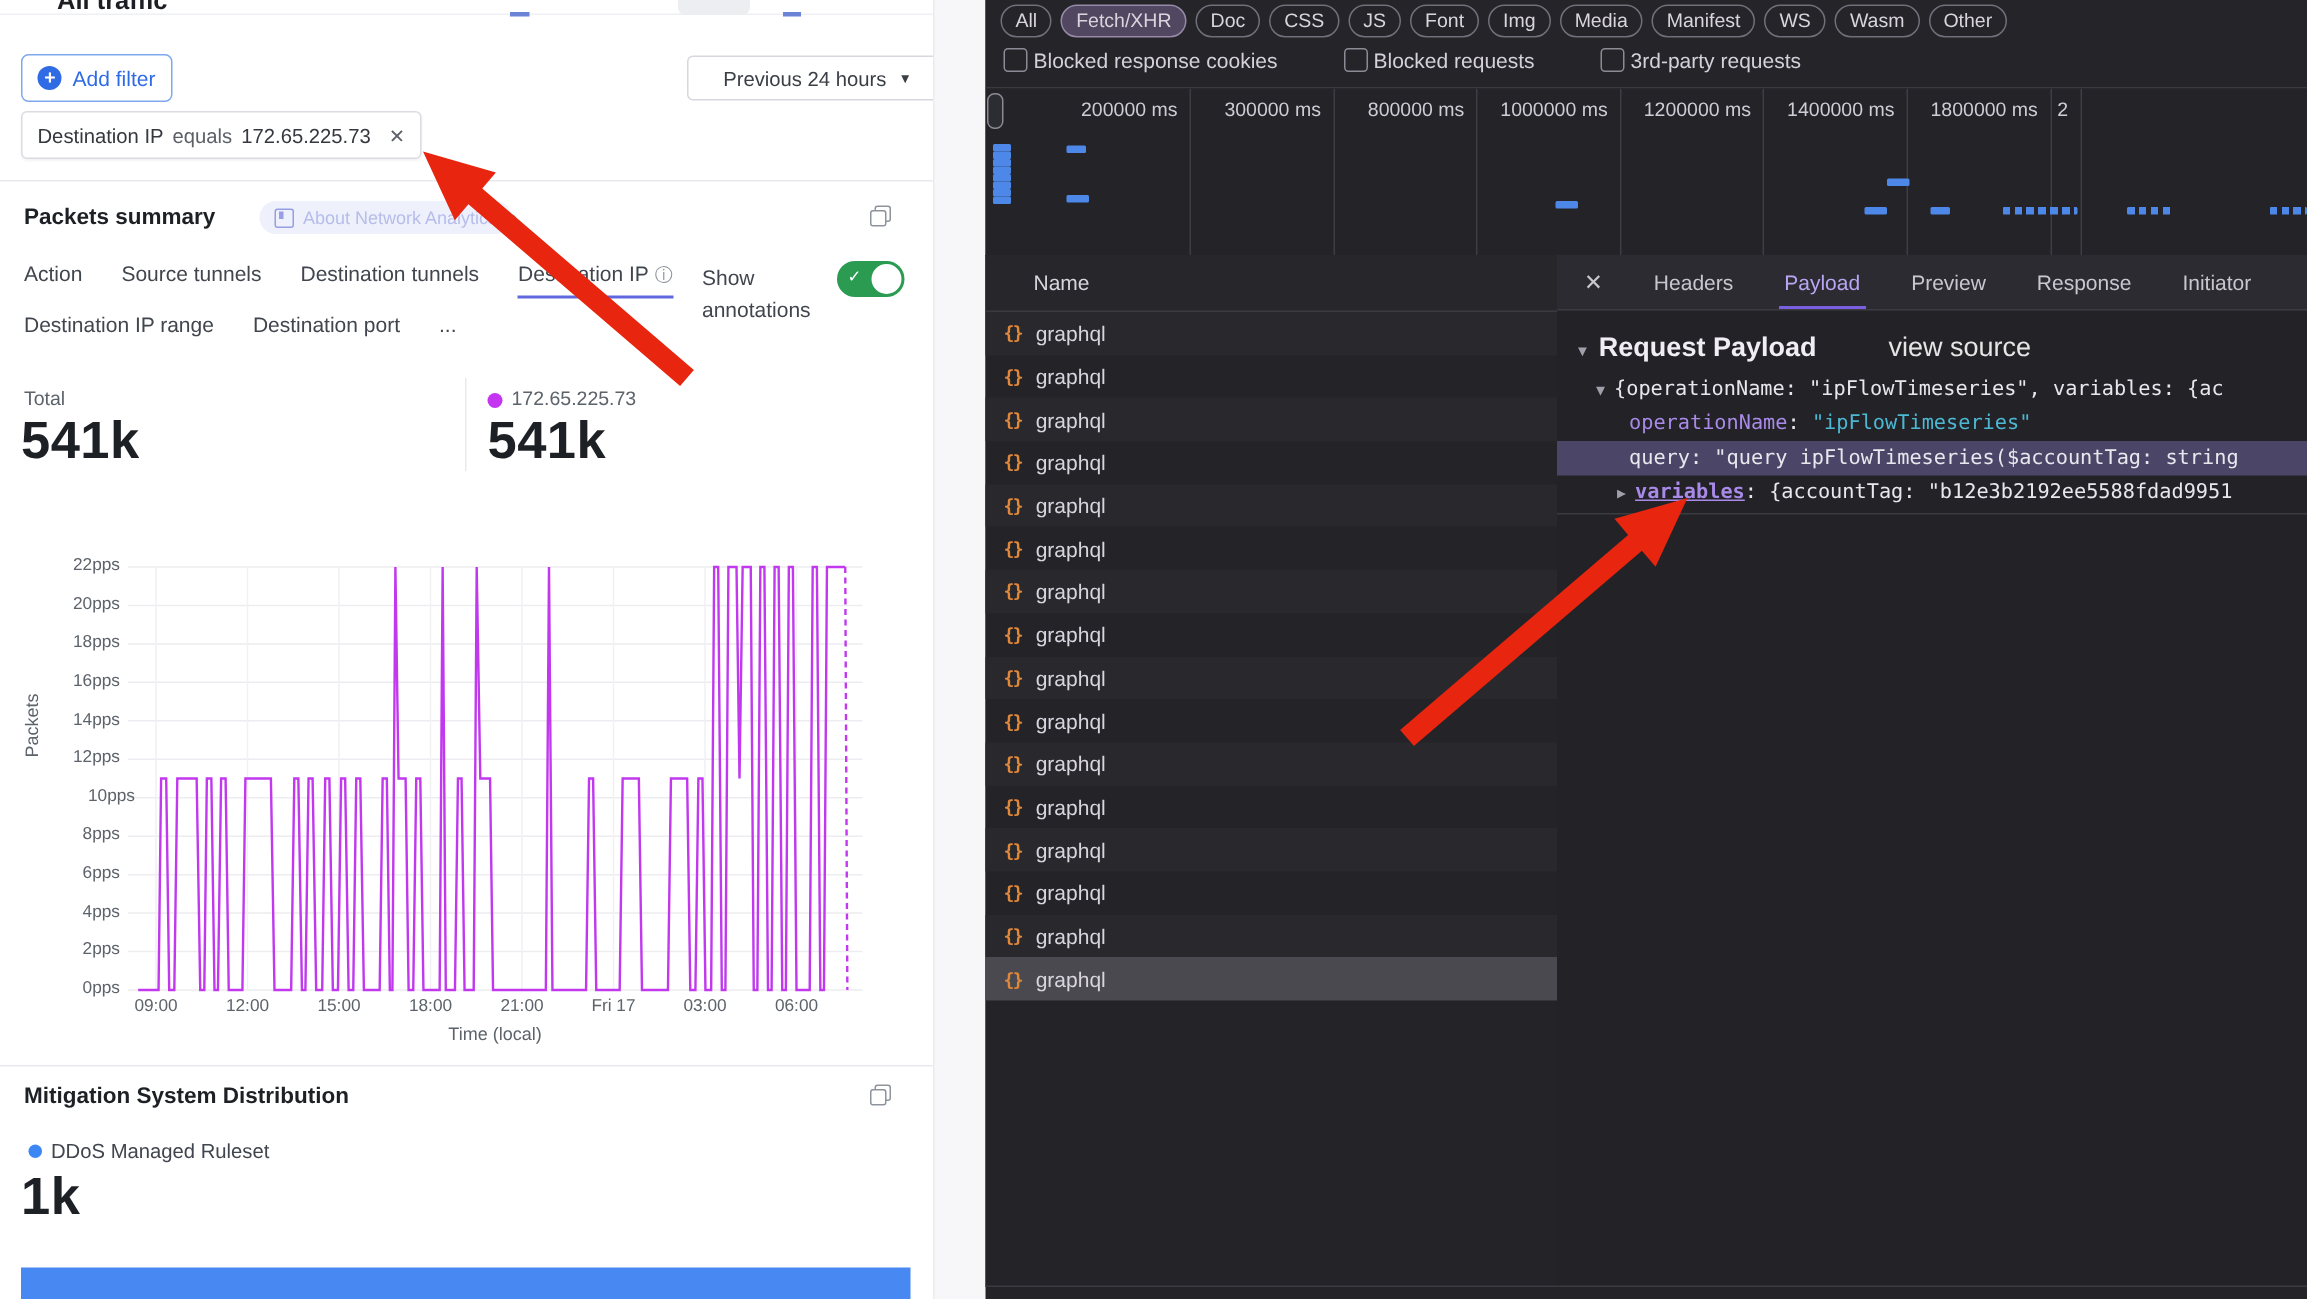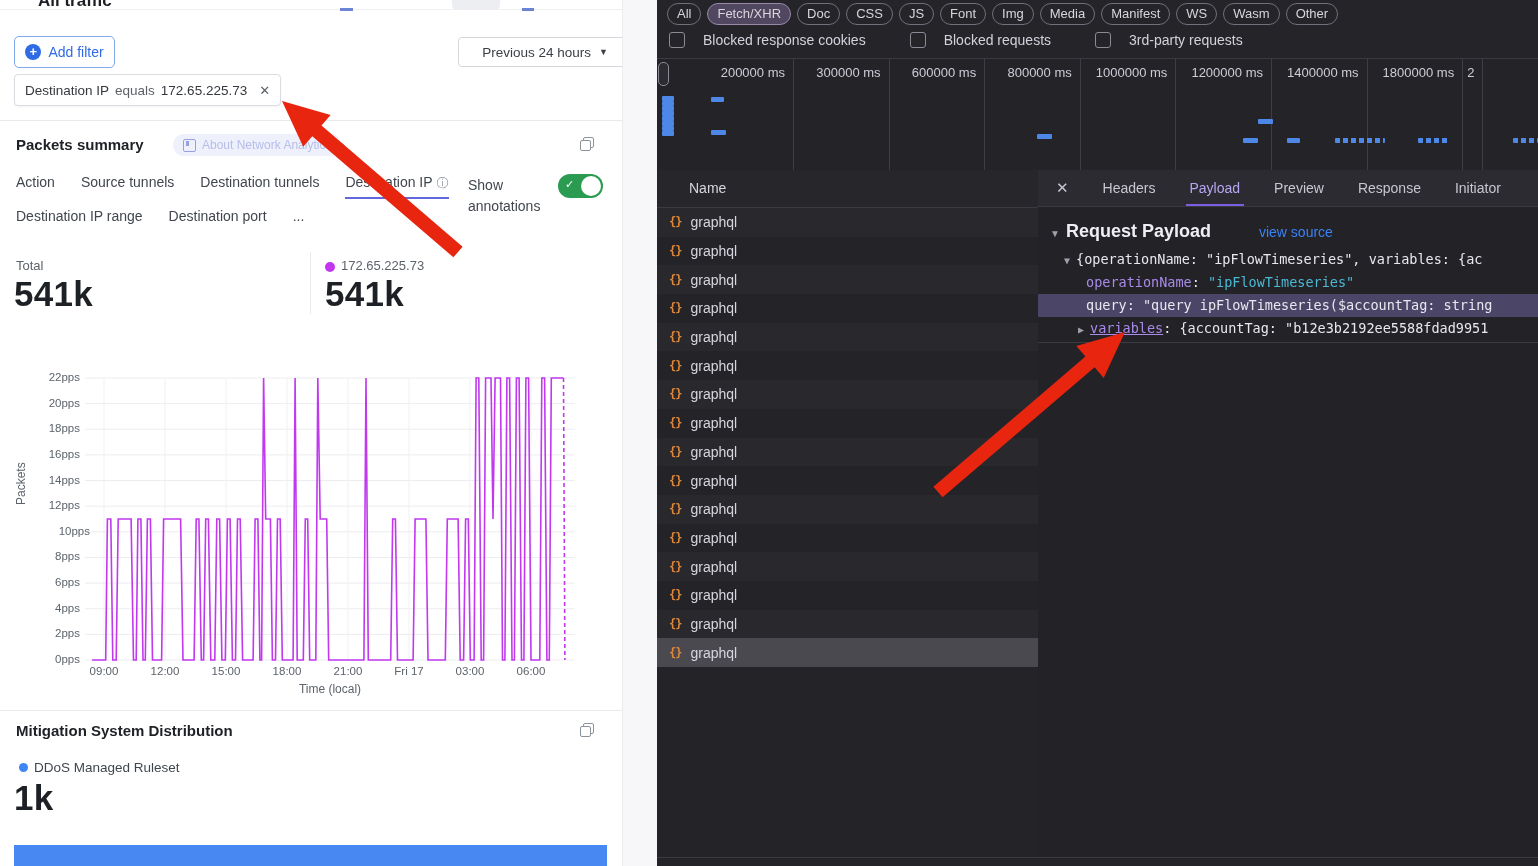--- a/index.html
+++ b/index.html
@@ -57,21 +57,21 @@
   .mit-legend{position:absolute;left:34px;top:760px;font-size:13.5px;color:#41464e;}
   .mit-bar{position:absolute;left:14px;top:845px;width:593px;height:21px;}
   
   .devtools{position:absolute;left:657px;top:0;width:881px;height:866px;background:#232328;color:#d6d3dc;}
   .devtools:after{content:"";position:absolute;left:0;bottom:8px;width:100%;height:1px;background:#3a3a41;}
   .filterbar{position:absolute;left:0;top:0;width:100%;height:58px;background:#242429;border-bottom:1px solid #3a3a41;}
   .pills{position:absolute;left:10px;top:3px;display:flex;gap:6px;}
   .pill{height:20px;line-height:20px;padding:0 9px;border:1px solid #716f79;border-radius:12px;font-size:13px;color:#d8d5dc;cursor:pointer;white-space:nowrap;}
   .pill.active{background:#514760;border-color:#968aa8;}
   .checks{position:absolute;left:12px;top:32px;display:flex;gap:44px;}
-  .check{display:flex;align-items:center;gap:18px;font-size:14px;color:#d4d1da;cursor:pointer;}
+  .check{display:flex;align-items:center;gap:4px;font-size:14px;color:#d4d1da;cursor:pointer;}
   .box{width:14px;height:14px;border:1.5px solid #8d8a95;border-radius:3px;background:transparent;}
   .timeline{position:absolute;left:0;top:59px;width:100%;height:111px;background:#232328;border-bottom:1px solid #3a3a41;overflow:hidden;padding-left:40px;}
   .tcols{display:flex;height:100%;}
   .tcol{height:100%;border-right:1px solid #3d3d44;box-sizing:border-box;font-size:13px;color:#cfccd6;text-align:right;padding:6px 8px 0 0;}
   .tcol.last{text-align:left;padding-left:4px;}
   .mark{position:absolute;height:5px;background:#4d87e8;border-radius:1px;}
   .mark.striped{background:repeating-linear-gradient(90deg,#4d87e8 0 5px,transparent 5px 8px);}
   .bracket{position:absolute;left:1px;top:3px;width:9px;height:22px;border:1.5px solid #8d8a95;border-radius:5px;background:#2c2c33;}
   .netmain{position:absolute;left:0;top:170px;width:100%;height:688px;}
   .namelist{position:absolute;left:0;top:0;width:381px;height:100%;background:#232328;border-right:1px solid #3e3e45;}
@@ -82,28 +82,28 @@
   .gq{color:#e0883a;font-family:"DejaVu Sans Mono",monospace;font-size:12px;font-weight:bold;letter-spacing:-1px;}
   .paypanel{position:absolute;left:381px;top:0;right:0;height:100%;background:#222227;overflow:hidden;}
   .ptabs{height:36px;background:#2b2b31;border-bottom:1px solid #3a3a41;display:flex;align-items:center;gap:34px;padding-left:18px;font-size:14px;color:#c9c6d0;}
   .ptabs .xclose{font-size:15px;cursor:pointer;}
   .dtab{height:36px;line-height:36px;cursor:pointer;position:relative;}
   .dtab.active{color:#b9a6f2;}
   .dtab.active:after{content:"";position:absolute;left:-4px;right:-4px;bottom:0;height:2px;background:#7a5fe0;}
   .plbody{font-family:"DejaVu Sans Mono",monospace;font-size:13.5px;color:#e9e7ee;}
   .pl-head{display:flex;gap:48px;align-items:center;padding:14px 0 6px 12px;font-family:"Liberation Sans",sans-serif;}
   .pl-head .rp{font-weight:bold;font-size:18px;color:#f0eef4;}
-  .pl-head .vs{font-size:14px;color:#3b82f6;cursor:pointer;}
+  .pl-head .vs{font-size:18px;color:#e5e5e5;cursor:pointer;}
   .tri{color:#a29fac;font-size:10px;margin-right:6px;}
   .plrow{height:23px;line-height:23px;white-space:nowrap;overflow:hidden;}
   .plrow.l1{padding-left:26px;}
   .plrow.l2{padding-left:48px;}
   .plrow.hl{background:#4b4668;}
   .key{color:#a98ae8;}
-  .key.u{text-decoration:underline;}
+  .key.u{text-decoration:underline;font-weight:bold;}
   .str{color:#4cb8d4;}
   .plsep{height:1px;background:#3a3a41;margin-top:2px;}
   .arrows{position:absolute;left:0;top:0;width:1538px;height:866px;pointer-events:none;}
 </style>
 </head>
 <body>
 
 <section class="analytics">
   <div class="clip-head">All traffic</div>
   <div class="top-line"></div>
@@ -262,21 +262,20 @@
           <span class="box"></span>
           <span>3rd-party requests</span>
         </label>
       </div>
   </div>
 
   <div class="timeline">
     <div class="tcols" id="tcols">
         <div class="tcol" style="width: 97px; flex: 0 0 auto;">200000 ms</div>
         <div class="tcol" style="width: 95.6px; flex: 0 0 auto;">300000 ms</div>
-        <div class="tcol" style="width: 95.6px; flex: 0 0 auto;">600000 ms</div>
         <div class="tcol" style="width: 95.6px; flex: 0 0 auto;">800000 ms</div>
         <div class="tcol" style="width: 95.6px; flex: 0 0 auto;">1000000 ms</div>
         <div class="tcol" style="width: 95.6px; flex: 0 0 auto;">1200000 ms</div>
         <div class="tcol" style="width: 95.6px; flex: 0 0 auto;">1400000 ms</div>
         <div class="tcol" style="width: 95.6px; flex: 0 0 auto;">1800000 ms</div>
         <div class="tcol last" style="width: 20px; flex: 0 0 auto;">2</div>
       </div>
     <div id="tmarks">
         <div class="mark" style="left: 5px; top: 37px; width: 12px;"></div>
         <div class="mark" style="left: 5px; top: 42px; width: 12px;"></div>

